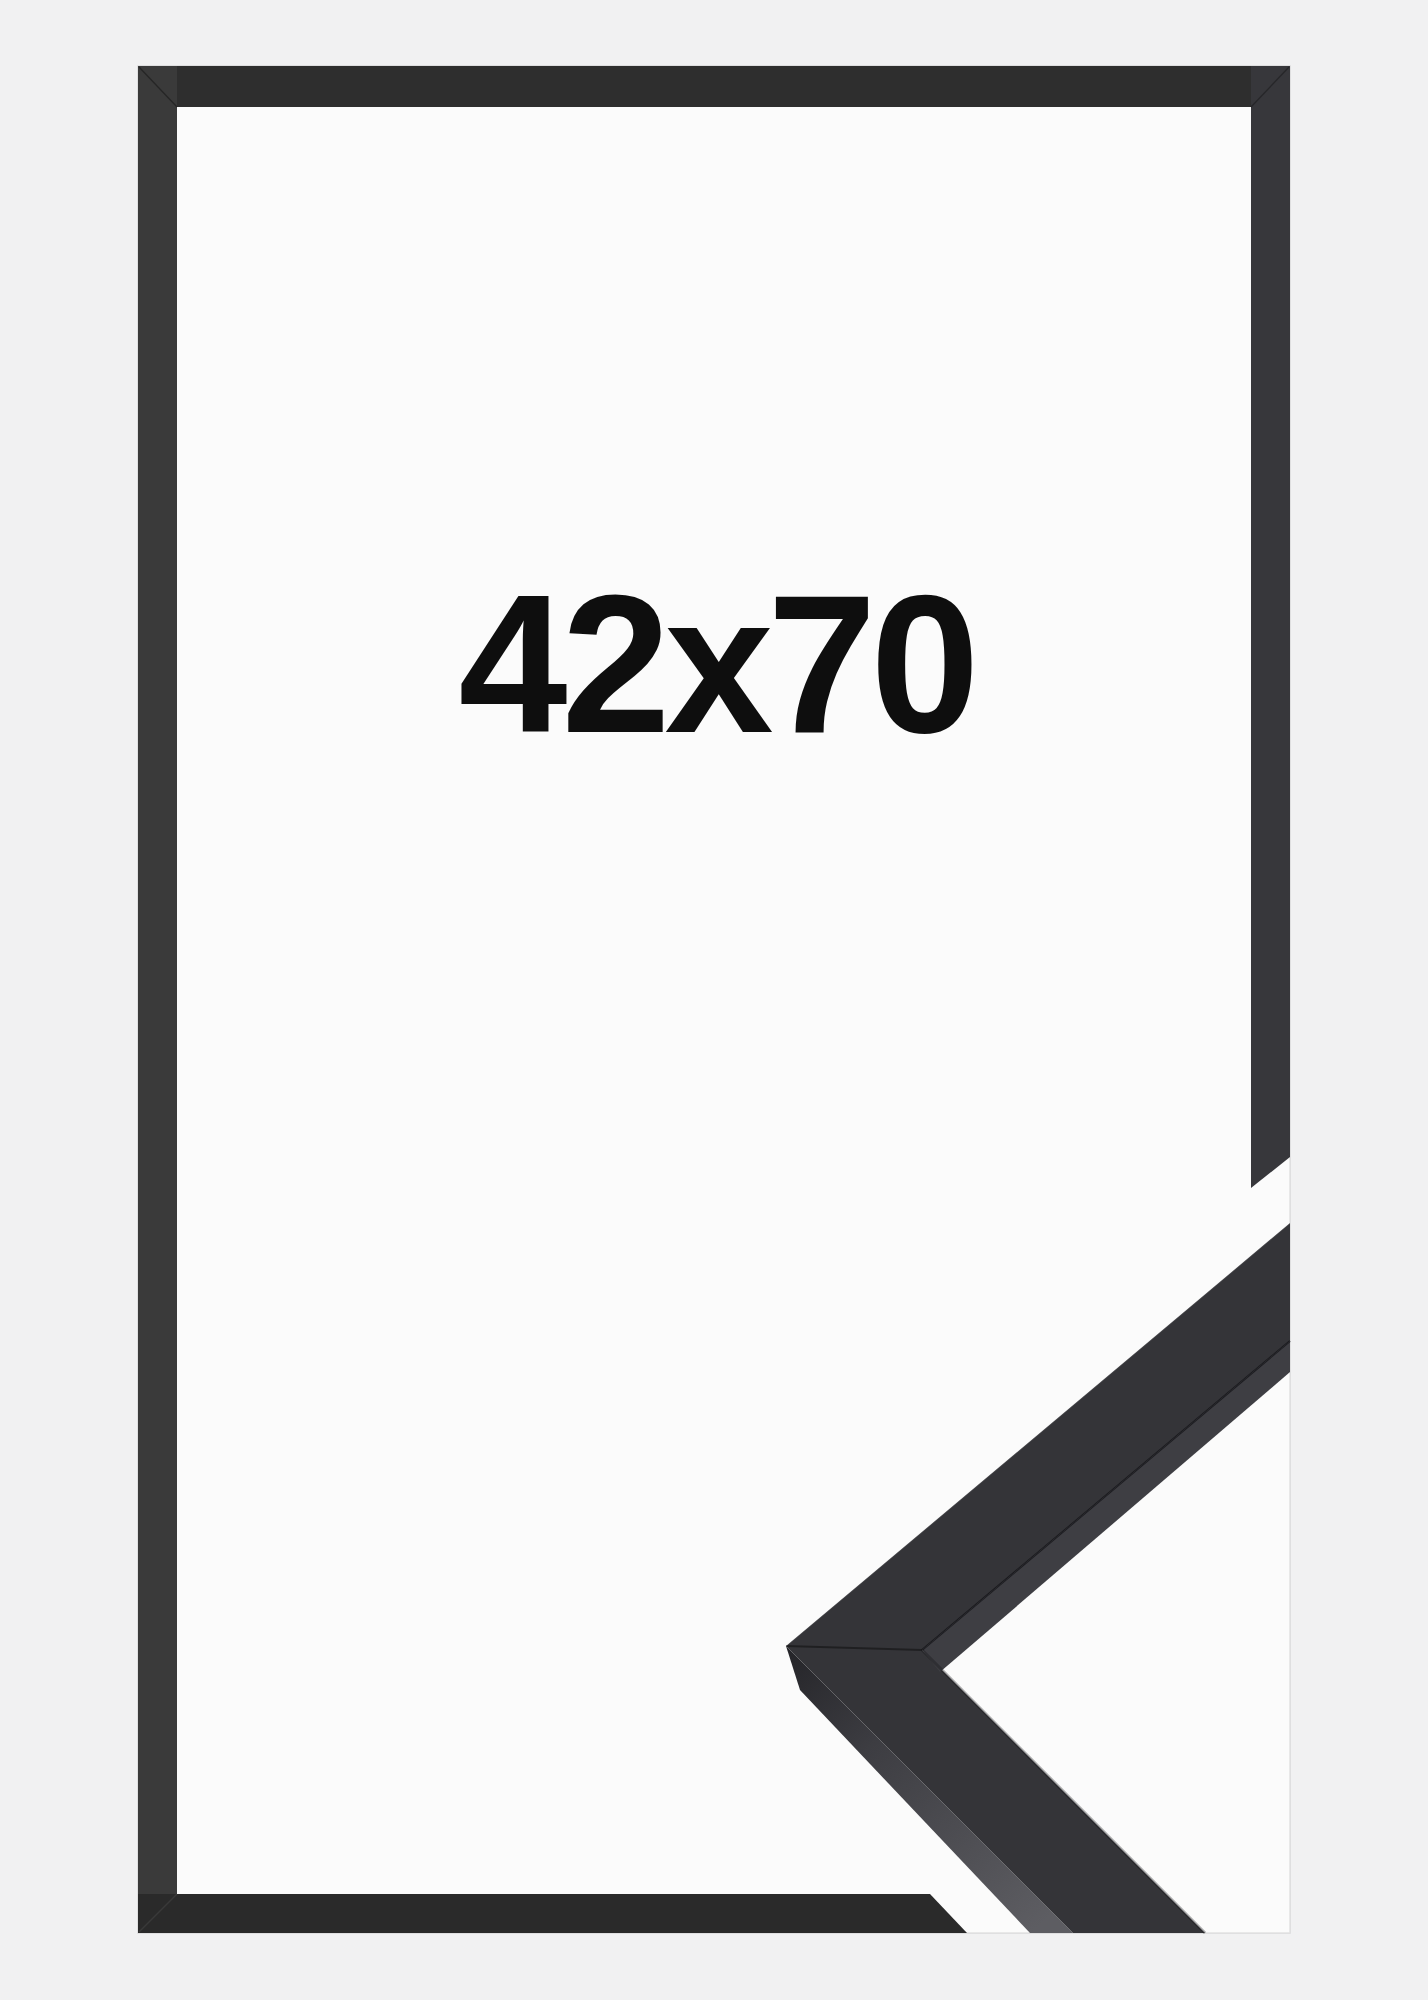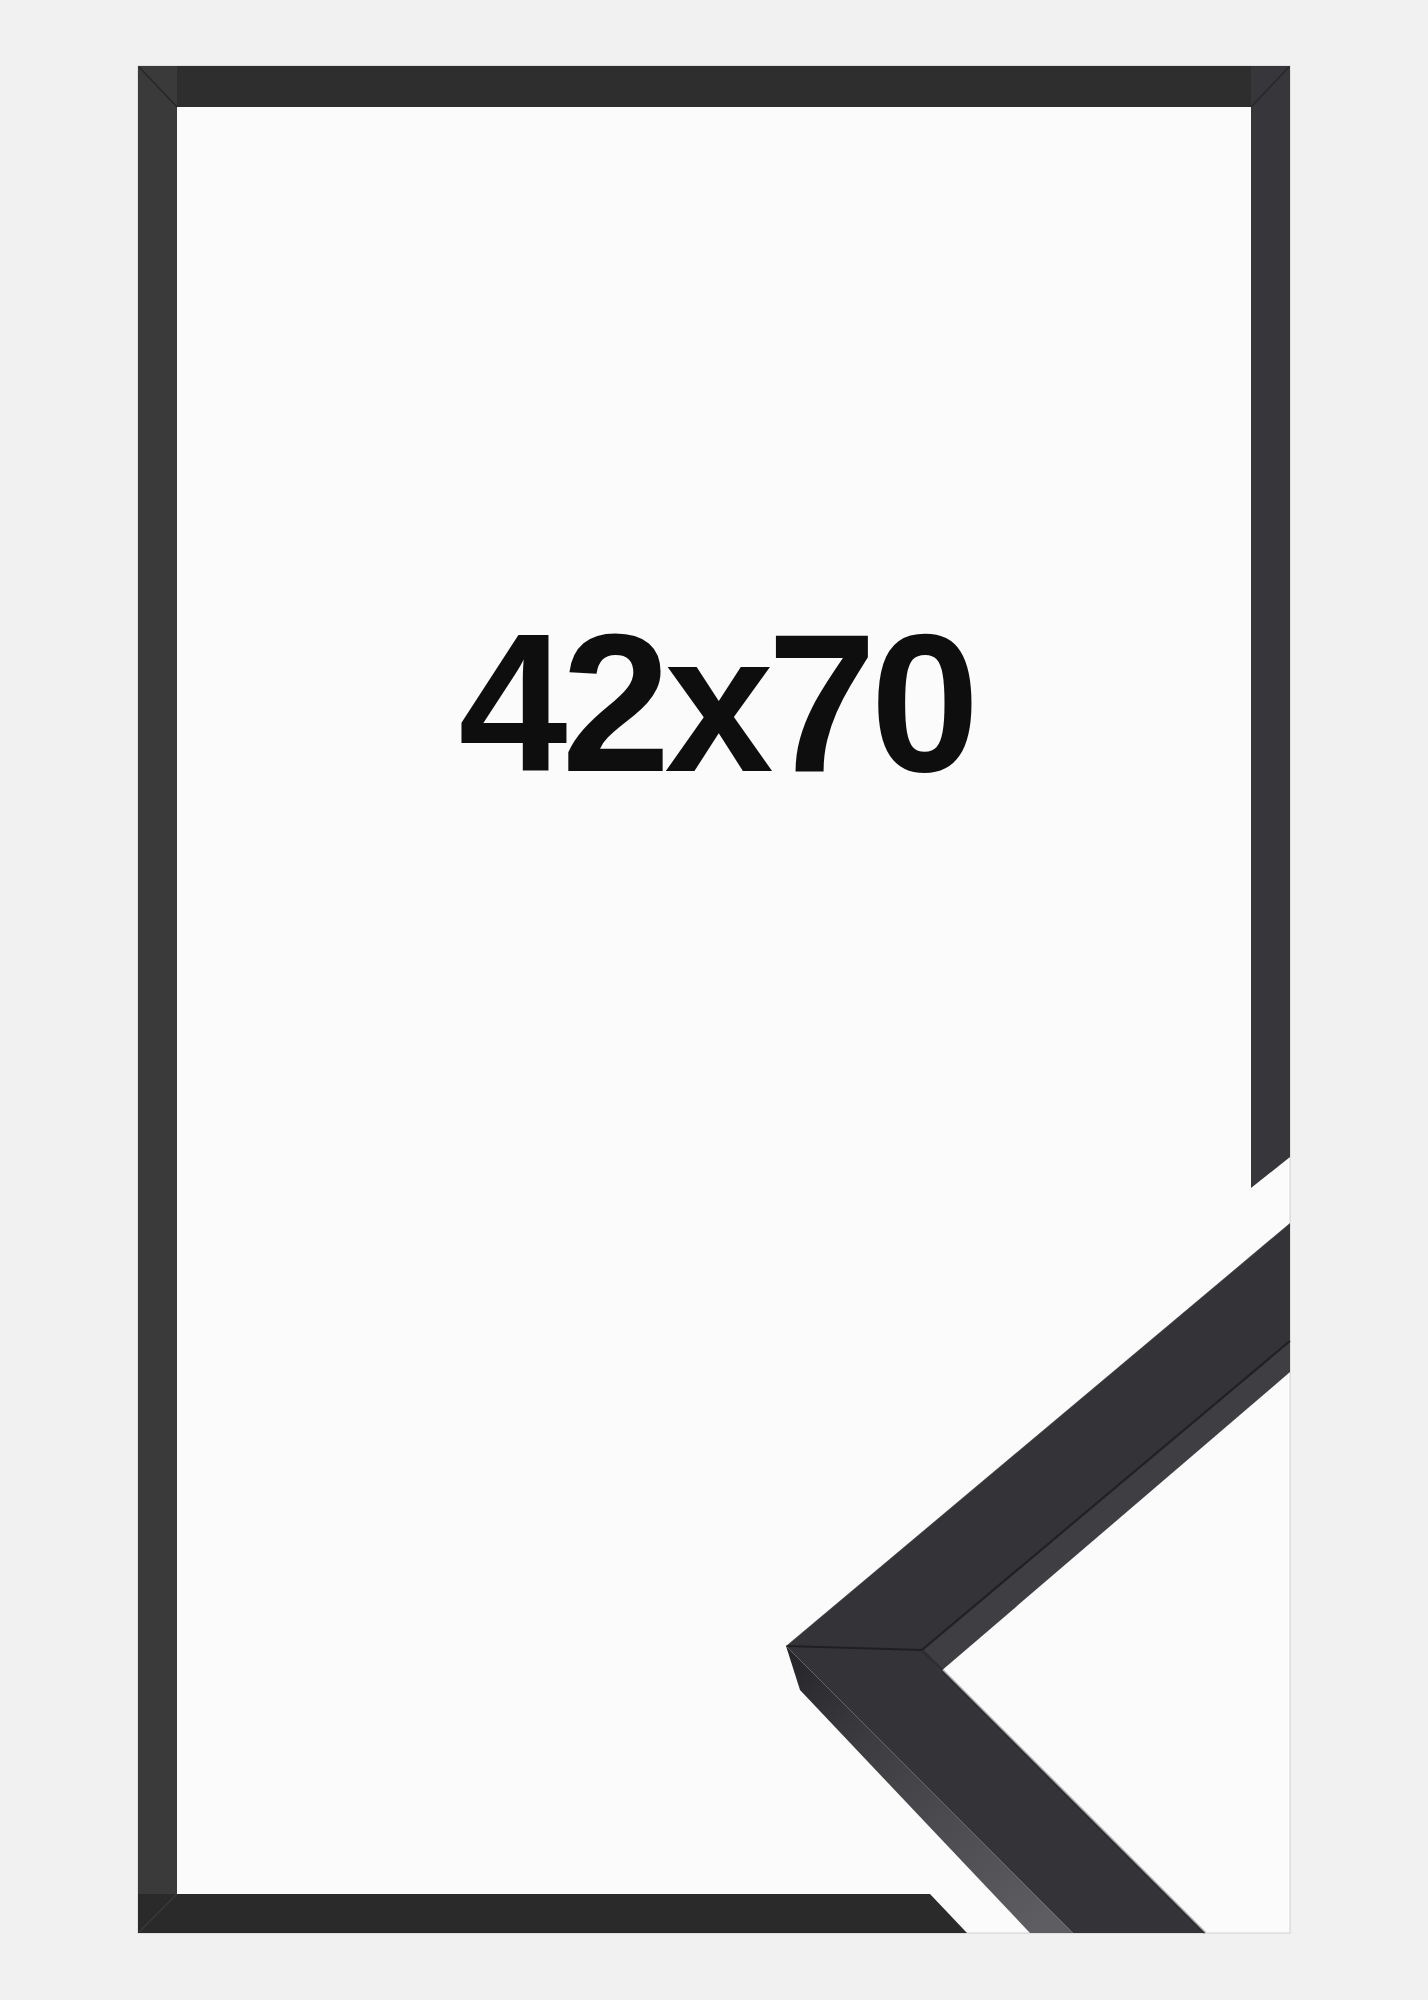--- a/index.html
+++ b/index.html
@@ -21,21 +21,21 @@
     height: 2000px;
   }
   .stage svg {
     position: absolute;
     left: 0; top: 0;
     display: block;
   }
   .size-label {
     position: absolute;
     left: 716px;
-    top: 704px;
+    top: 665px;
     transform: translate(-50%, -50%);
     font-size: 196px;
     font-weight: bold;
     letter-spacing: -6px;
     line-height: 1;
     white-space: nowrap;
     user-select: none;
   }
 </style>
 </head>

